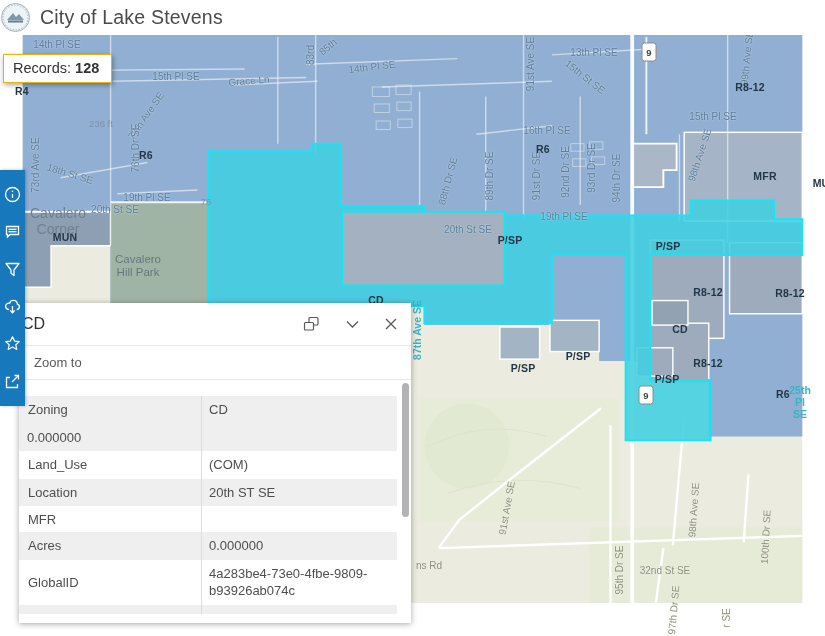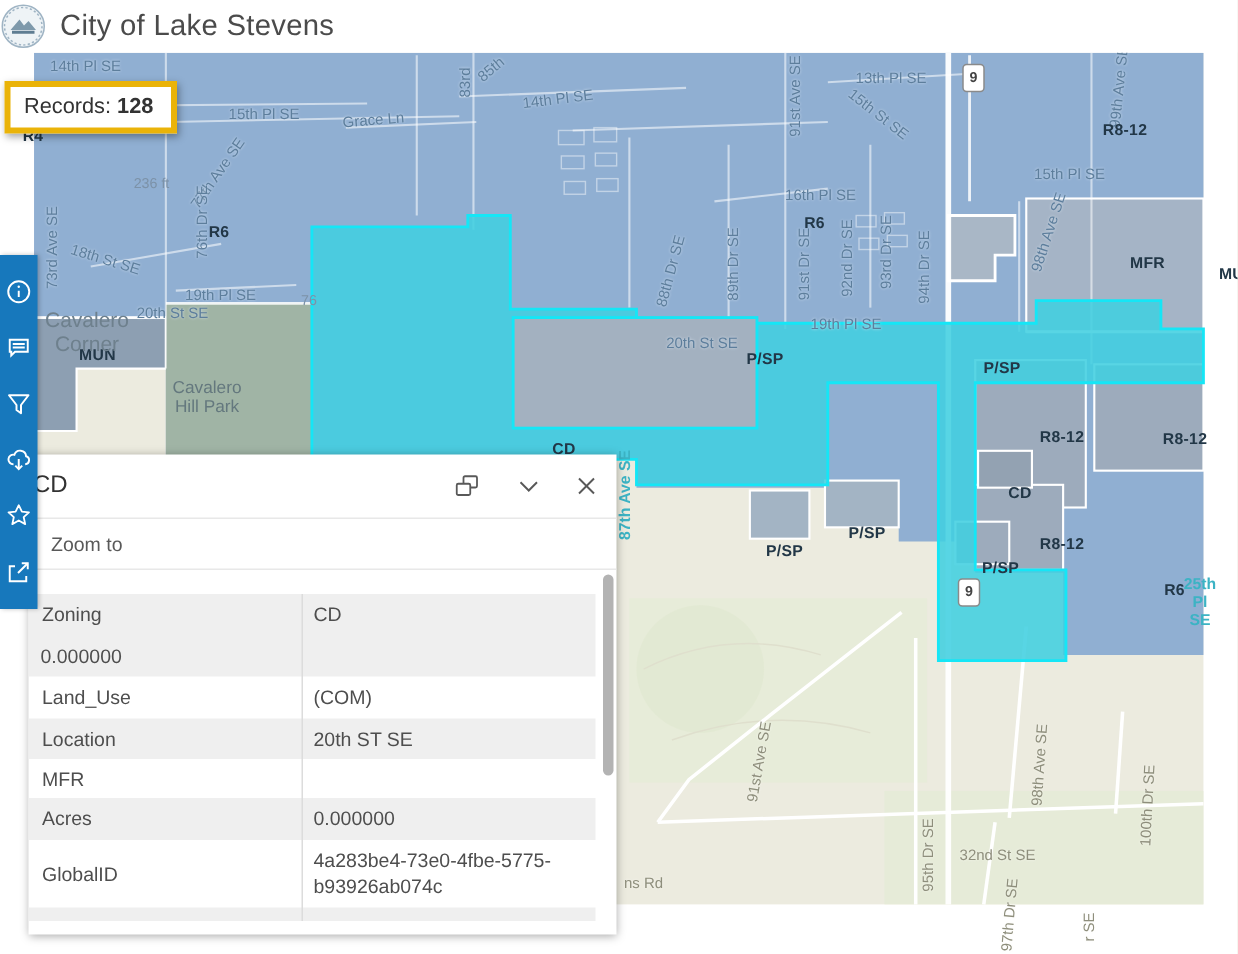--- a/index.html
+++ b/index.html
@@ -24,21 +24,21 @@
   .ft {font-size:9.5px;color:#7c92a8;}
   .pl {font-size:14px;color:#6e808d;}
   .pk {font-size:11.5px;color:#64787e;}
   .shield{position:absolute;width:13px;height:17px;background:#fff;border:1.5px solid #8a8a8a;
           border-radius:3px;font-size:9.5px;font-weight:700;color:#444;display:flex;
           align-items:center;justify-content:center;transform:translate(-50%,-50%);}
 
   
   .records{position:absolute;left:3px;top:54px;z-index:25;background:#fff;
            padding:5px 12px 6px 9px;font-size:14.5px;color:#333;
-           border:4px solid #eab308;box-shadow:1px 2px 5px rgba(0,0,0,.35);}
+           border:1px solid #eab308;box-shadow:1px 2px 5px rgba(0,0,0,.35);}
   .records b{font-weight:700;}
 
   
   .sidebar{position:absolute;left:0;top:170px;width:25px;height:236px;background:#1778bc;
            z-index:40;display:flex;flex-direction:column;align-items:center;
            justify-content:space-around;padding:6px 0;box-sizing:border-box;
            box-shadow:1px 0 3px rgba(0,0,0,.25);}
   .sb-icon{width:17px;height:17px;display:block;cursor:pointer;}
   .sb-icon svg{display:block;}
 
@@ -177,21 +177,21 @@
       <div class="map-label tl" style="left: 417px; top: 295px; transform: translate(-50%, -50%) rotate(-90deg);">87th Ave SE</div>
       <div class="map-label tl" style="left: 800px; top: 367px; transform: translate(-50%, -50%) rotate(0deg);">25th Pl SE</div>
       <div class="map-label ft" style="left: 101px; top: 89px; transform: translate(-50%, -50%) rotate(0deg);">236 ft</div>
       <div class="map-label ft" style="left: 206px; top: 167px; transform: translate(-50%, -50%) rotate(0deg);">76</div>
       <div class="map-label stb" style="left: 507px; top: 473px; transform: translate(-50%, -50%) rotate(-80deg);">91st Ave SE</div>
       <div class="map-label stb" style="left: 620px; top: 535px; transform: translate(-50%, -50%) rotate(-90deg);">95th Dr SE</div>
       <div class="map-label stb" style="left: 665px; top: 536px; transform: translate(-50%, -50%) rotate(0deg);">32nd St SE</div>
       <div class="map-label stb" style="left: 694px; top: 475px; transform: translate(-50%, -50%) rotate(-86deg);">98th Ave SE</div>
       <div class="map-label stb" style="left: 674px; top: 575px; transform: translate(-50%, -50%) rotate(-85deg);">97th Dr SE</div>
       <div class="map-label stb" style="left: 766px; top: 502px; transform: translate(-50%, -50%) rotate(-87deg);">100th Dr SE</div>
-      <div class="map-label stb" style="left: 429px; top: 531px; transform: translate(-50%, -50%) rotate(0deg); margin-top: 24px;">ns Rd</div>
+      <div class="map-label stb" style="left: 429px; top: 531px; transform: translate(-50%, -50%) rotate(0deg);">ns Rd</div>
       <div class="map-label stb" style="left: 727px; top: 583px; transform: translate(-50%, -50%) rotate(-90deg);">r SE</div>
       <div class="map-label zn" style="left: 22px; top: 56px; transform: translate(-50%, -50%) rotate(0deg);">R4</div>
       <div class="map-label zn" style="left: 146px; top: 120px; transform: translate(-50%, -50%) rotate(0deg);">R6</div>
       <div class="map-label zn" style="left: 543px; top: 114px; transform: translate(-50%, -50%) rotate(0deg);">R6</div>
       <div class="map-label zn" style="left: 750px; top: 52px; transform: translate(-50%, -50%) rotate(0deg);">R8-12</div>
       <div class="map-label zn" style="left: 708px; top: 257px; transform: translate(-50%, -50%) rotate(0deg);">R8-12</div>
       <div class="map-label zn" style="left: 790px; top: 258px; transform: translate(-50%, -50%) rotate(0deg);">R8-12</div>
       <div class="map-label zn" style="left: 708px; top: 328px; transform: translate(-50%, -50%) rotate(0deg);">R8-12</div>
       <div class="map-label zn" style="left: 783px; top: 359px; transform: translate(-50%, -50%) rotate(0deg);">R6</div>
       <div class="map-label zn" style="left: 765px; top: 141px; transform: translate(-50%, -50%) rotate(0deg);">MFR</div>
@@ -317,18 +317,18 @@
       <div class="pp-row">
         <div class="pp-cell-l">MFR</div>
         <div class="pp-cell-v"></div>
       </div>
       <div class="pp-row alt">
         <div class="pp-cell-l">Acres</div>
         <div class="pp-cell-v">0.000000</div>
       </div>
       <div class="pp-row">
         <div class="pp-cell-l">GlobalID</div>
-        <div class="pp-cell-v">4a283be4-73e0-4fbe-5775-b93926ab074c</div>
+        <div class="pp-cell-v">4a283be4-73e0-4fbe-9809-b93926ab074c</div>
       </div>
       <div class="pp-sliver"></div>
     </div>
   <div class="pp-scroll-thumb"></div>
 </div>
 
 </body></html>

